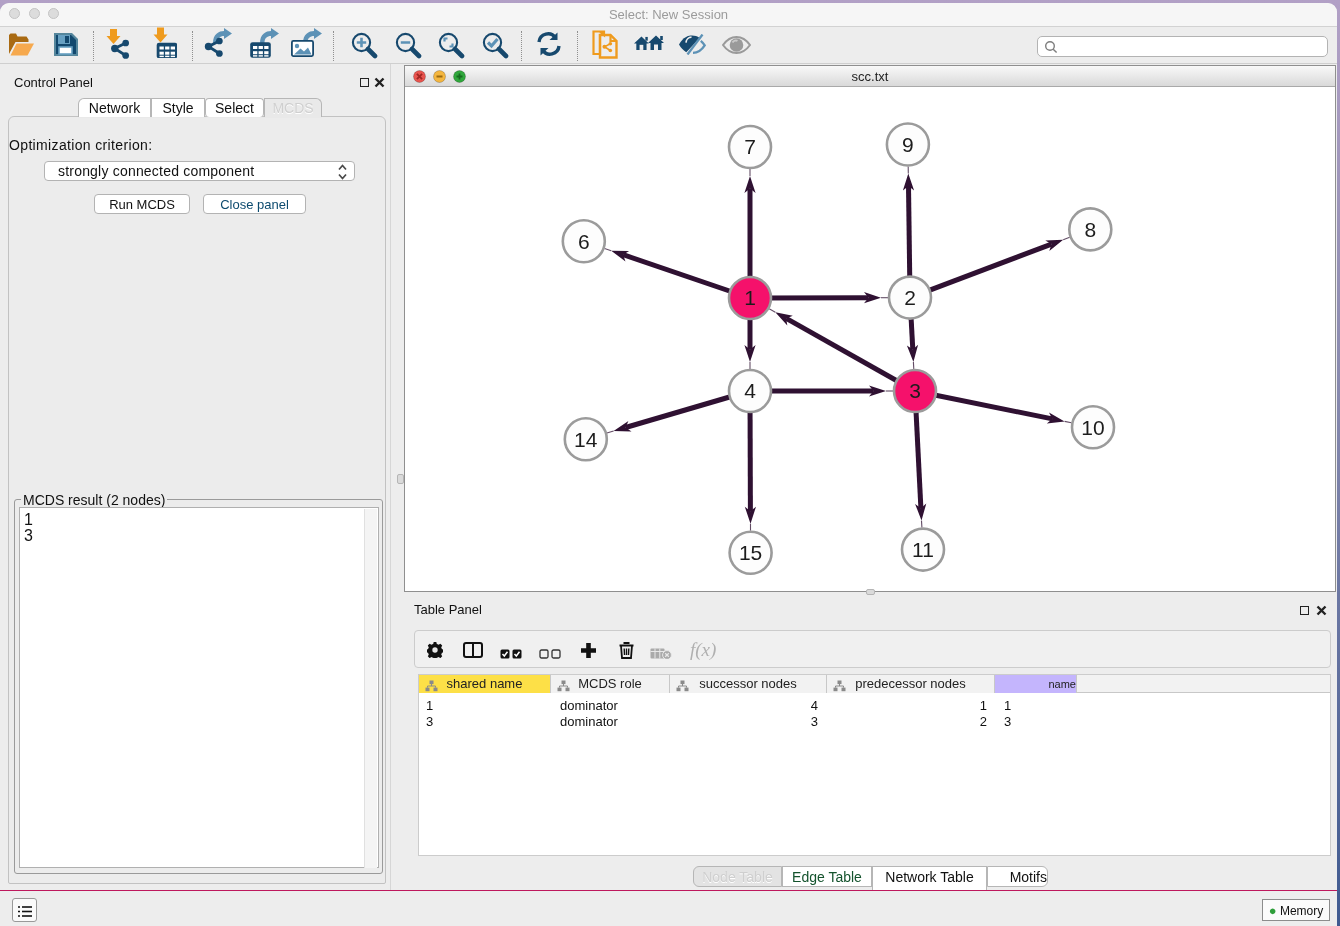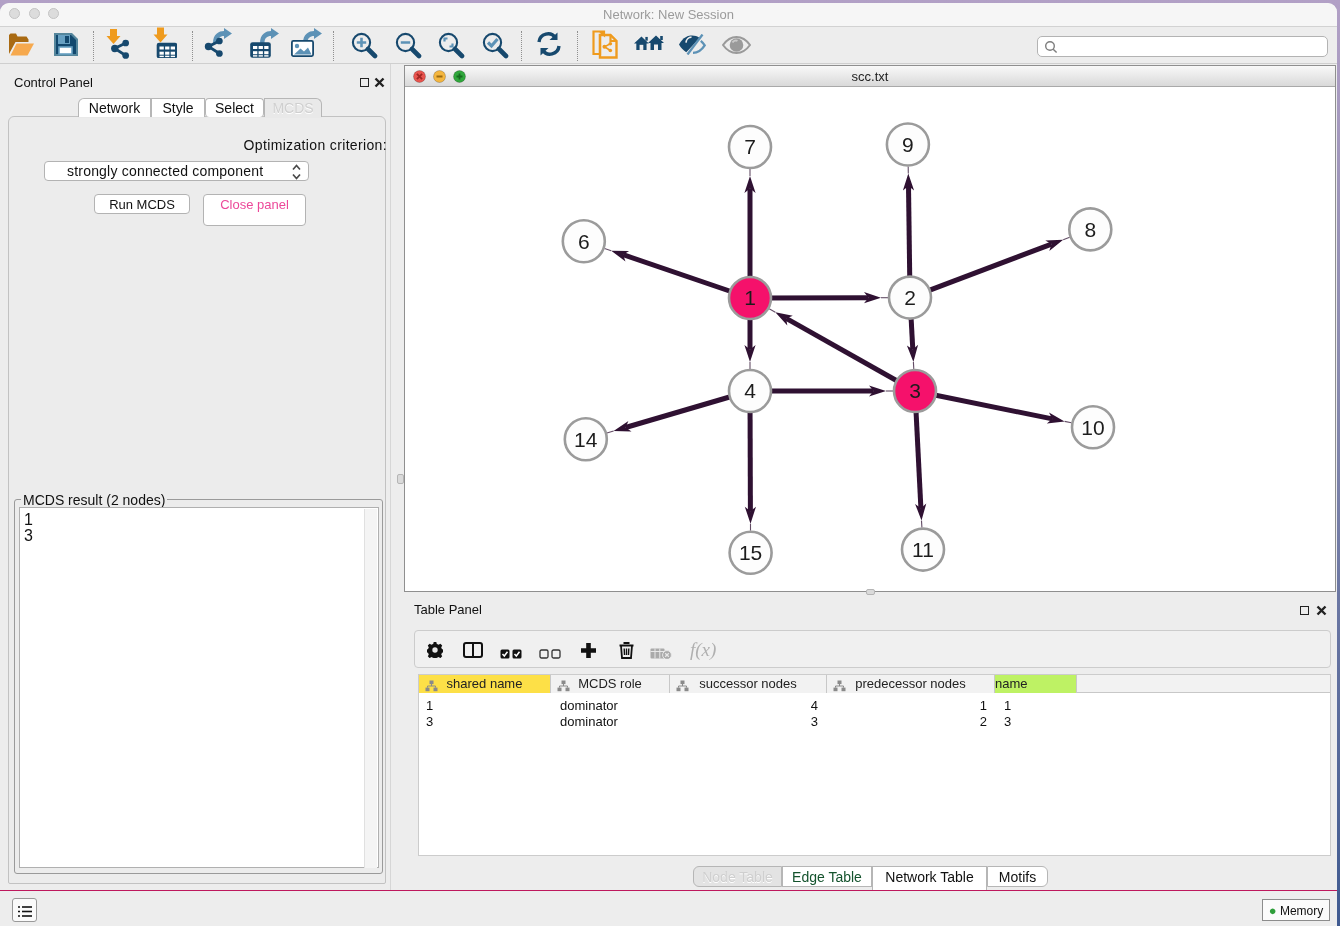--- a/index.html
+++ b/index.html
@@ -7,21 +7,21 @@
   background:#ededed; border-radius:9px 9px 0 0; overflow:hidden; }
 .abs { position:absolute; }
 .sep { position:absolute; top:28px; height:30px; width:0;
   border-left:1px dotted #8f8f8f; }
 </style></head><body>
 <div id="win">
     <div class="abs" style="left:0;top:0;width:1337px;height:24px;background:#f6f6f6;border-bottom:1px solid #d2d2d2;border-radius:9px 9px 0 0">
       <div class="abs" style="left:8.5px;top:4.5px;width:11px;height:11px;border-radius:50%;background:#dcdcdc;border:1px solid #c3c3c3"></div>
       <div class="abs" style="left:28.5px;top:4.5px;width:11px;height:11px;border-radius:50%;background:#dcdcdc;border:1px solid #c3c3c3"></div>
       <div class="abs" style="left:48px;top:4.5px;width:11px;height:11px;border-radius:50%;background:#dcdcdc;border:1px solid #c3c3c3"></div>
-      <div class="abs" style="left:0;width:1337px;top:4px;text-align:center;font-size:13px;color:#9b9b9b">Network: New Session</div>
+      <div class="abs" style="left:0;width:1337px;top:4px;text-align:center;font-size:13px;color:#9b9b9b">Select: New Session</div>
     </div>
     <div class="abs" style="left:0;top:25px;width:1337px;height:36px;background:#ededed;border-bottom:1px solid #cfcfcf">
       <div style="position:absolute;left:6.5px;top:2.5px;width:30px;height:26px"><svg width="30" height="26" viewBox="0 0 30 26" style="">
           <path d="M2 23 V4 L3.5 2.5 H9 L10.5 5.5 H19.5 L21.5 8.5 V11 H8.5 L2 23 Z" fill="#a96a12"></path>
           <path d="M9.5 12.5 H27 L20.5 24.5 H3.5 Z" fill="#f6a94e"></path>
         </svg></div>
       <div style="position:absolute;left:53.0px;top:3.9px;width:26px;height:25px"><svg width="26" height="25" viewBox="0 0 26 25" style="">
           <path d="M1 1 H19 L25 7 V24 H1 Z" fill="#55869c"></path>
           <path d="M3 3 H18 L23 8 V22 H3 Z" fill="#12486e"></path>
           <rect x="5" y="3" width="12" height="9" fill="#67a0c2"></rect>
@@ -169,27 +169,27 @@
       <div class="abs" style="left:360px;top:14px;width:9px;height:9px;border:1.5px solid #222"></div>
       <svg width="11" height="11" viewBox="0 0 11 11" style="position:absolute;left:374px;top:13px">
         <path d="M1.5 1.5 L9.5 9.5 M9.5 1.5 L1.5 9.5" stroke="#222" stroke-width="2.4"></path>
       </svg>
       <div class="abs" style="left:8px;top:52px;width:378px;height:768px;background:#ececec;border:1px solid #c2c2c2;border-radius:6px 6px 2px 2px"></div>
       <div class="abs" style="left:78px;top:34px;width:73px;height:19px;background:#fff;border:1px solid #b6b6b6;border-radius:6px 0 0 0;font-size:14px;color:#111;text-align:center;line-height:18px;border-bottom:none">Network</div>
       <div class="abs" style="left:151px;top:34px;width:54px;height:19px;background:#fff;border:1px solid #b6b6b6;border-radius:0;font-size:14px;color:#111;text-align:center;line-height:18px;border-bottom:none">Style</div>
       <div class="abs" style="left:205px;top:34px;width:59px;height:19px;background:#fff;border:1px solid #b6b6b6;border-radius:4px;font-size:14px;color:#111;text-align:center;line-height:18px;border-bottom:none">Select</div>
       <div class="abs" style="left:264px;top:34px;width:58px;height:19px;background:#e9e9e9;border:1px solid #b6b6b6;border-radius:0 6px 0 0;font-size:14px;color:#cfcfcf;text-align:center;line-height:18px;text-shadow:0 1px 0 #fff;border-bottom:none">MCDS</div>
       <div class="abs" style="left:78px;top:52.5px;width:244px;height:1px;background:#e9e9e9"></div>
-      <div class="abs" style="left:9px;top:73px;width:378px;text-align:right;font-size:14px;letter-spacing:0.35px;color:#111">Optimization criterion:</div>
-      <div class="abs" style="left:44px;top:97px;width:265px;height:20px;background:#fff;border:1px solid #b3b3b3;border-radius:4px;font-size:14px;letter-spacing:0.2px;color:#111;line-height:19px;padding-left:22px">strongly connected component<svg width="11" height="16" viewBox="0 0 11 16" style="position:absolute;right:6px;top:2px">
+      <div class="abs" style="left:9px;top:73px;width:378px;text-align:left;font-size:14px;letter-spacing:0.35px;color:#111">Optimization criterion:</div>
+      <div class="abs" style="left:44px;top:97px;width:311px;height:20px;background:#fff;border:1px solid #b3b3b3;border-radius:4px;font-size:14px;letter-spacing:0.2px;color:#111;line-height:19px;padding-left:13px">strongly connected component<svg width="11" height="16" viewBox="0 0 11 16" style="position:absolute;right:6px;top:2px">
           <path d="M2 5.5 L5.5 1.5 L9 5.5" fill="none" stroke="#4a4a4a" stroke-width="1.7"></path>
           <path d="M2 10.5 L5.5 14.5 L9 10.5" fill="none" stroke="#4a4a4a" stroke-width="1.7"></path>
         </svg></div>
       <div class="abs" style="left:94px;top:130px;width:96px;height:20px;background:#fff;border:1px solid #b3b3b3;border-radius:4px;font-size:13px;color:#111;text-align:center;line-height:19px">Run MCDS</div>
-      <div class="abs" style="left:203px;top:130px;width:103px;height:32px;background:#fff;border:1px solid #b3b3b3;border-radius:4px;font-size:13px;color:#ec4899;text-align:center;line-height:19px">Close panel</div>
+      <div class="abs" style="left:203px;top:130px;width:103px;height:20px;background:#fff;border:1px solid #b3b3b3;border-radius:4px;font-size:13px;color:#0c4a6e;text-align:center;line-height:19px">Close panel</div>
       <div class="abs" style="left:14px;top:435px;width:369px;height:375px;border:1px solid #9a9a9a;border-radius:3px">
         <div class="abs" style="left:6px;top:-8px;background:#ececec;padding:0 2px;font-size:14px;color:#111">MCDS result (2 nodes)</div>
         <div class="abs" style="left:4px;top:7px;width:360px;height:361px;background:#fff;border:1px solid #b0b0b0">
           <div style="position:absolute;left:4px;top:4px;font-size:16px;color:#111;line-height:15.5px">1<br>3</div>
           <div style="position:absolute;right:1px;top:1px;width:13px;height:359px;background:#f4f4f4;border-left:1px solid #e0e0e0"></div>
         </div>
       </div>
     </div>
     <div class="abs" style="left:396.5px;top:471px;width:7px;height:10px;background:#dadada;border:1px solid #b5b5b5;border-radius:2px"></div>
     <div class="abs" style="left:404px;top:62px;width:932px;height:527px;border:1px solid #8f8f8f;background:#fff">
@@ -352,36 +352,36 @@
           </svg></div>
         <div class="abs" style="left:408px;top:0;width:168px;height:18px;border-right:1px solid #c8c8c8;background:#f2f2f2;font-size:13px;color:#222;text-align:center;line-height:18px">predecessor nodes</div>
         <div class="abs" style="left:414px;top:3px;width:13px;height:12px"><svg width="13" height="12" viewBox="0 0 13 12" style="">
             <g fill="#8a8a8a">
               <rect x="4.5" y="0.5" width="4" height="3.6"></rect>
               <rect x="0.5" y="7.6" width="4" height="3.6"></rect>
               <rect x="8.5" y="7.6" width="4" height="3.6"></rect>
             </g>
             <path d="M6.5 4 V6 M2.5 7.6 V6 H10.5 V7.6" stroke="#8a8a8a" stroke-width="1" fill="none"></path>
           </svg></div>
-        <div class="abs" style="left:576px;top:0;width:82px;height:18px;border-right:1px solid #c8c8c8;background:#bef264;font-size:13px;color:#222;text-align:left;line-height:18px">name</div>
+        <div class="abs" style="left:576px;top:0;width:82px;height:18px;border-right:1px solid #c8c8c8;background:#c4b5fd;font-size:11px;color:#222;text-align:right;line-height:18px">name</div>
         <div class="abs" style="left:7px;top:23.0px;width:120px;font-size:13px;color:#111">1</div>
         <div class="abs" style="left:141px;top:23.0px;width:100px;font-size:13px;color:#111">dominator</div>
         <div class="abs" style="left:251px;top:23.0px;width:148px;font-size:13px;color:#111;text-align:right">4</div>
         <div class="abs" style="left:408px;top:23.0px;width:160px;font-size:13px;color:#111;text-align:right">1</div>
         <div class="abs" style="left:585px;top:23.0px;width:70px;font-size:13px;color:#111">1</div>
         <div class="abs" style="left:7px;top:38.5px;width:120px;font-size:13px;color:#111">3</div>
         <div class="abs" style="left:141px;top:38.5px;width:100px;font-size:13px;color:#111">dominator</div>
         <div class="abs" style="left:251px;top:38.5px;width:148px;font-size:13px;color:#111;text-align:right">3</div>
         <div class="abs" style="left:408px;top:38.5px;width:160px;font-size:13px;color:#111;text-align:right">2</div>
         <div class="abs" style="left:585px;top:38.5px;width:70px;font-size:13px;color:#111">3</div>
       </div>
       <div class="abs" style="left:290px;top:270px;width:89px;height:21px;background:#e3e3e3;border:1px solid #b6b6b6;border-radius:6px 0 0 6px;font-size:14px;color:#cfcfcf;text-align:center;line-height:20px;text-shadow:0 1px 0 #fff;margin-left:-1px">Node Table</div>
       <div class="abs" style="left:379px;top:270px;width:90px;height:21px;background:#fff;border:1px solid #b6b6b6;border-radius:0;font-size:14px;color:#14532d;text-align:center;line-height:20px;margin-left:-1px">Edge Table</div>
       <div class="abs" style="left:469px;top:270px;width:115px;height:27px;background:#fff;border:1px solid #b6b6b6;border-radius:0;font-size:14px;color:#111;text-align:center;line-height:20px;margin-left:-1px">Network Table</div>
-      <div class="abs" style="left:584px;top:270px;width:61px;height:21px;background:#fff;border:1px solid #b6b6b6;border-radius:0 6px 6px 0;font-size:14px;color:#111;text-align:center;line-height:20px;margin-left:-1px">Motifs</div>
+      <div class="abs" style="left:584px;top:270px;width:61px;height:21px;background:#fff;border:1px solid #b6b6b6;border-radius:0 6px 6px 0;font-size:14px;color:#111;text-align:right;line-height:20px;margin-left:-1px">Motifs</div>
     </div>
     <div class="abs" style="left:0;top:887px;width:1337px;height:36px;background:#ededed;border-top:1px solid #be185d">
       <div class="abs" style="left:12px;top:7px;width:25px;height:24px;background:#fafafa;border:1px solid #999;border-radius:3px">
         <div style="position:absolute;left:4px;top:5px"><svg width="16" height="13" viewBox="0 0 16 13" style="">
             <g stroke="#111" stroke-width="1.6">
               <line x1="1" y1="2" x2="3" y2="2"></line>
               <line x1="5" y1="2" x2="15" y2="2"></line>
               <line x1="1" y1="6.5" x2="3" y2="6.5"></line>
               <line x1="5" y1="6.5" x2="15" y2="6.5"></line>
               <line x1="1" y1="11" x2="3" y2="11"></line>

